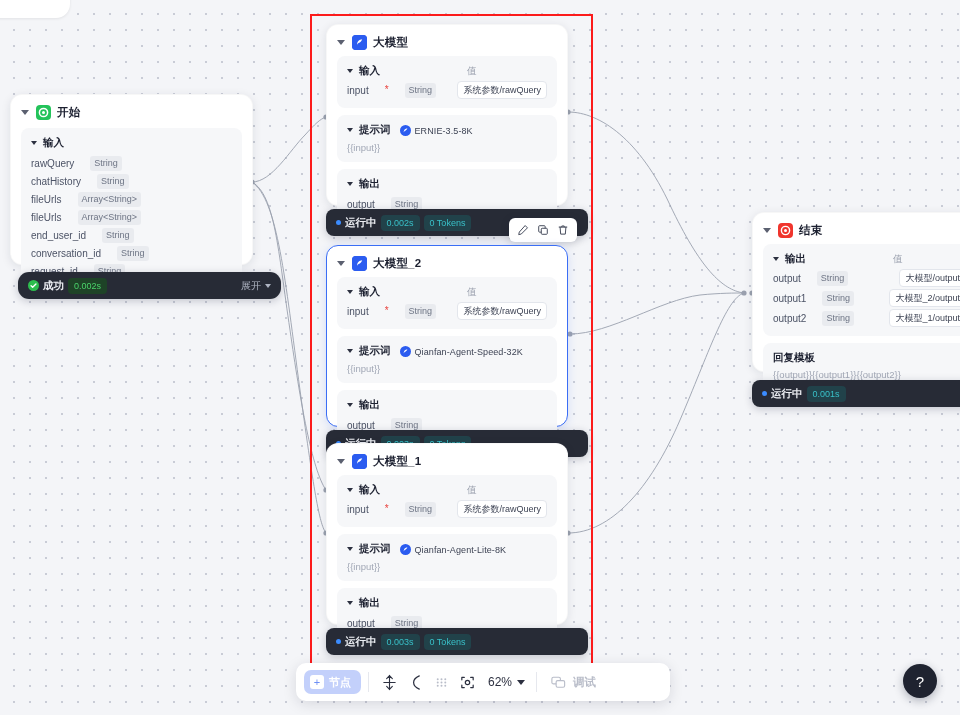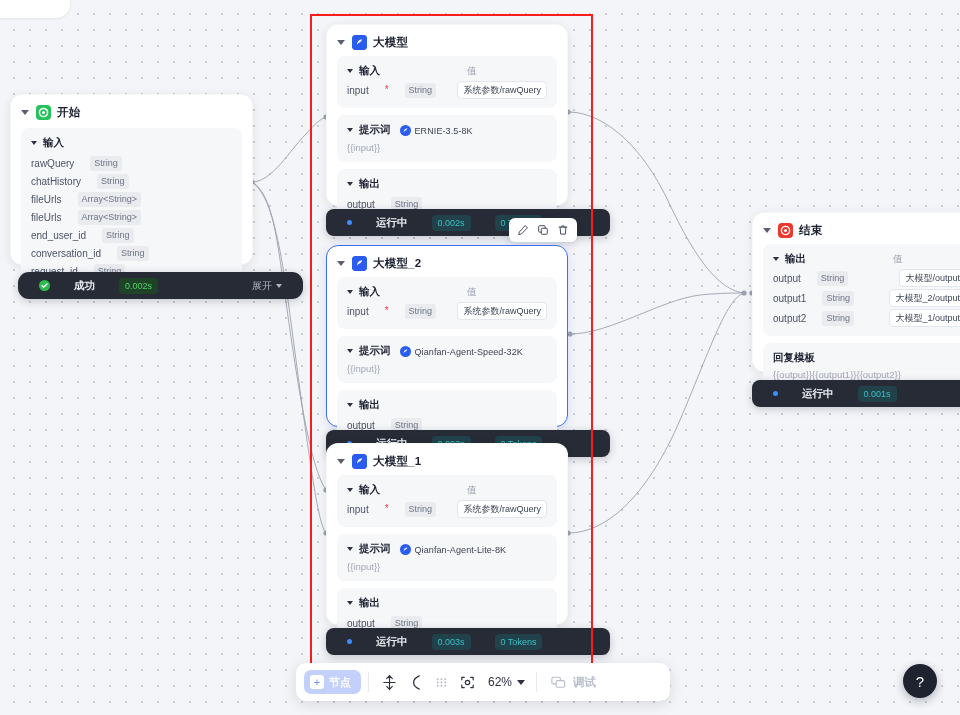--- a/index.html
+++ b/index.html
@@ -58,21 +58,21 @@
     background:#fff;border:1px solid #e3e6ec;border-radius:4px;font-size:9px;color:#3d4354;
     padding:2px 5px;line-height:12px;white-space:nowrap;
   }
   .tmpl{font-size:9.5px;color:#a2a8b6;margin-top:3px;}
   .tmpl-title{font-size:10.5px;font-weight:bold;color:#1c2030;margin-bottom:4px;}
   .two-col-head{display:flex;align-items:center;margin-bottom:3px;}
   .two-col-head .sect-head{flex:none;width:120px;margin-bottom:0;}
   
   .status{
     position:absolute;background:#272b36;border-radius:8px;
-    display:flex;align-items:center;padding:0 21px;gap:24px;
+    display:flex;align-items:center;padding:0 10px;gap:4px;
     box-shadow:0 2px 8px rgba(20,25,50,.22);
   }
   .dot{width:5px;height:5px;border-radius:50%;flex:none;}
   .dot.blue{background:#3b8cff;}
   .st-label{font-size:10.5px;color:#eceef3;font-weight:bold;}
   .badge{font-size:9px;border-radius:4px;padding:2px 6px;line-height:12px;}
   .badge.teal{background:#21424a;color:#39c0c8;}
   .badge.green{background:#1e4327;color:#4ad36a;}
   .st-right{margin-left:auto;display:flex;align-items:center;gap:4px;font-size:10px;color:#aeb4c2;}
   .chev{width:0;height:0;border-left:3.5px solid transparent;border-right:3.5px solid transparent;border-top:4.5px solid #aeb4c2;}

